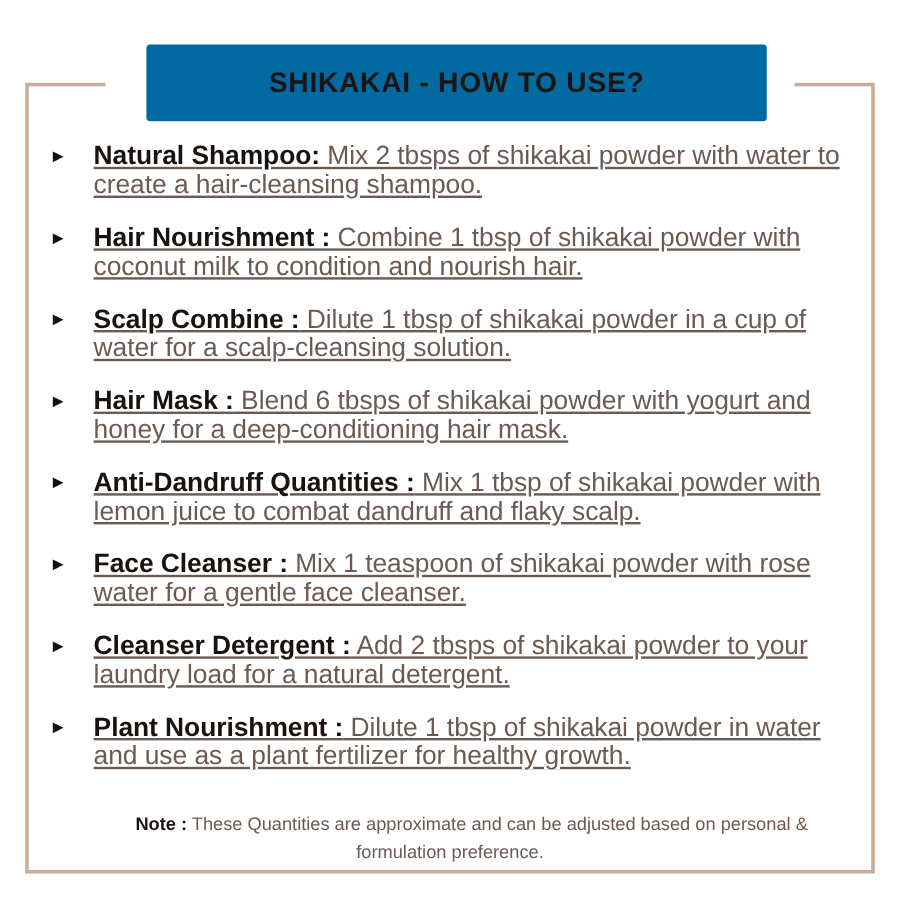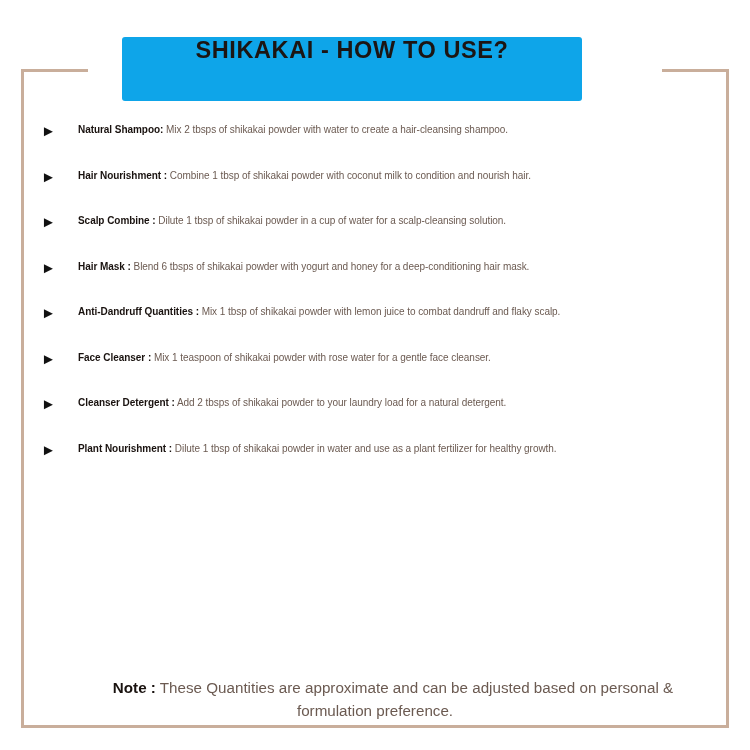--- a/index.html
+++ b/index.html
@@ -35,26 +35,26 @@
     height: 14px;
     background: #FFFFFF;
     pointer-events: none;
   }
 
   
   #title-banner {
     position: absolute;
     left: 122px;
     top: 37px;
-    width: 460px;
+    width: 517px;
     height: 64px;
-    background: #0ea5e9;
+    background: #0369a1;
     border-radius: 3px;
     display: flex;
-    align-items: flex-start;
+    align-items: center;
     justify-content: center;
   }
   #title-banner .title-text {
     font-size: 23.5px;
     font-weight: bold;
     letter-spacing: 0.6px;
     color: #1C1513;
     text-align: center;
     font-family: "Liberation Sans", sans-serif;
   }
@@ -78,24 +78,25 @@
   .bullet-marker {
     flex: 0 0 auto;
     width: 37px;
     font-size: 15px;
     line-height: 23.5px;
     color: #111111;
     padding-top: 1px;
   }
   .usage-text {
     flex: 1 1 auto;
-    font-size: 10px;
+    font-size: 22px;
     line-height: 23.5px;
     color: #6B5A51;
     letter-spacing: -0.05px;
+    text-decoration: underline;
   }
   .usage-text .item-label {
     font-weight: bold;
     color: #19120F;
   }
 
   
   #note-block {
     position: absolute;
     left: 60px;

